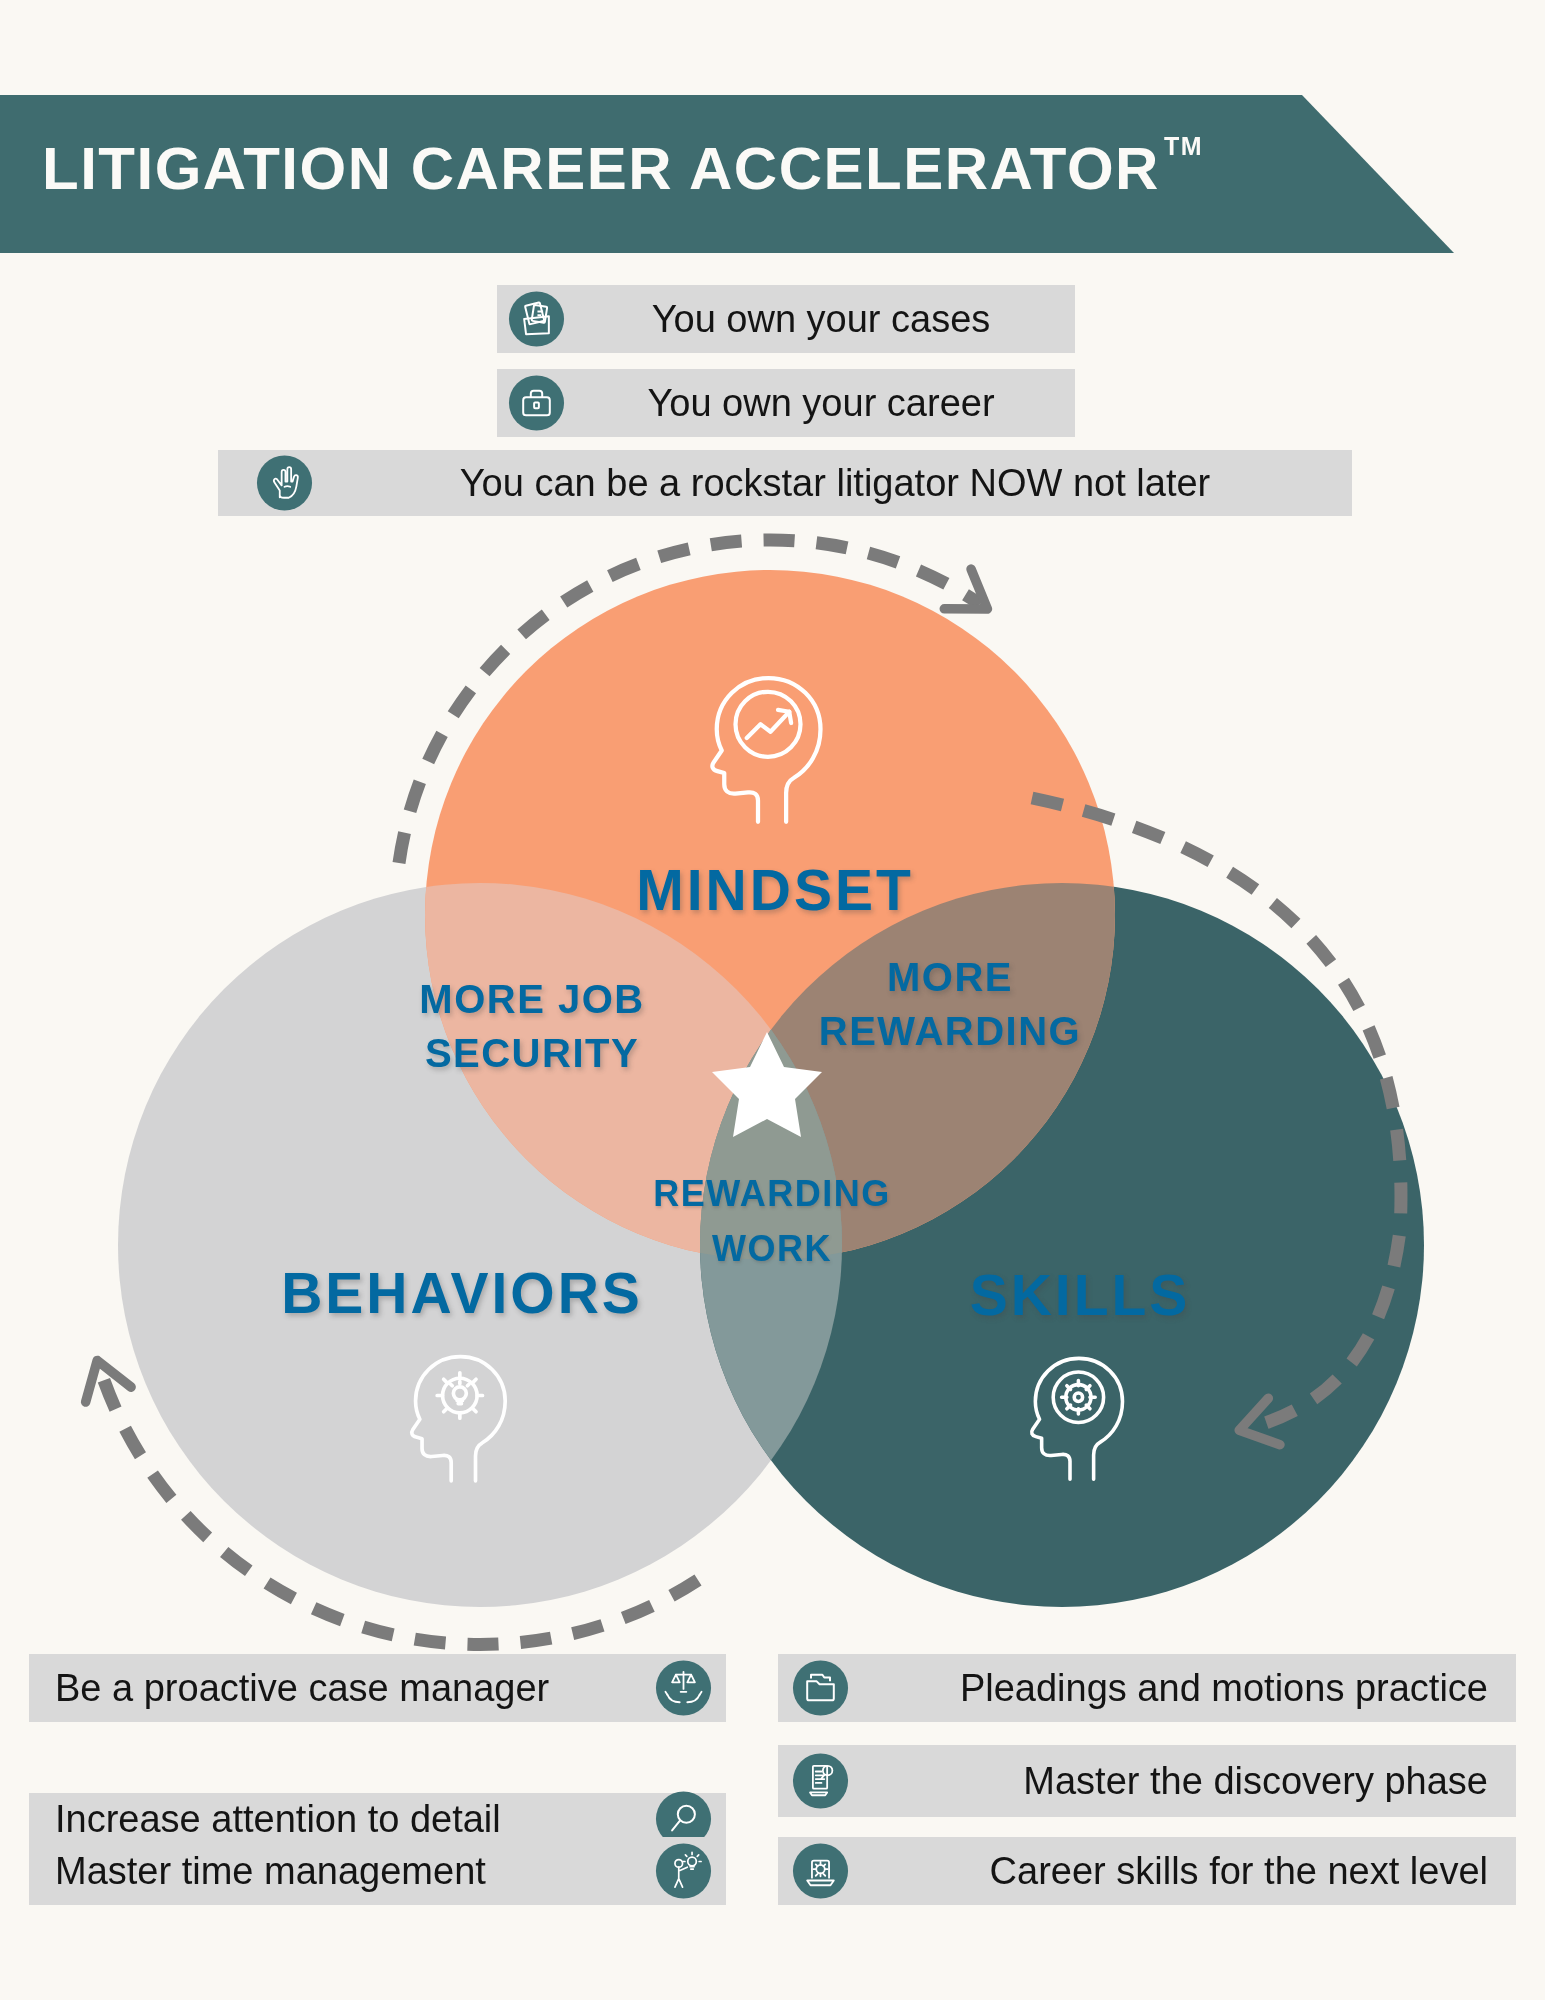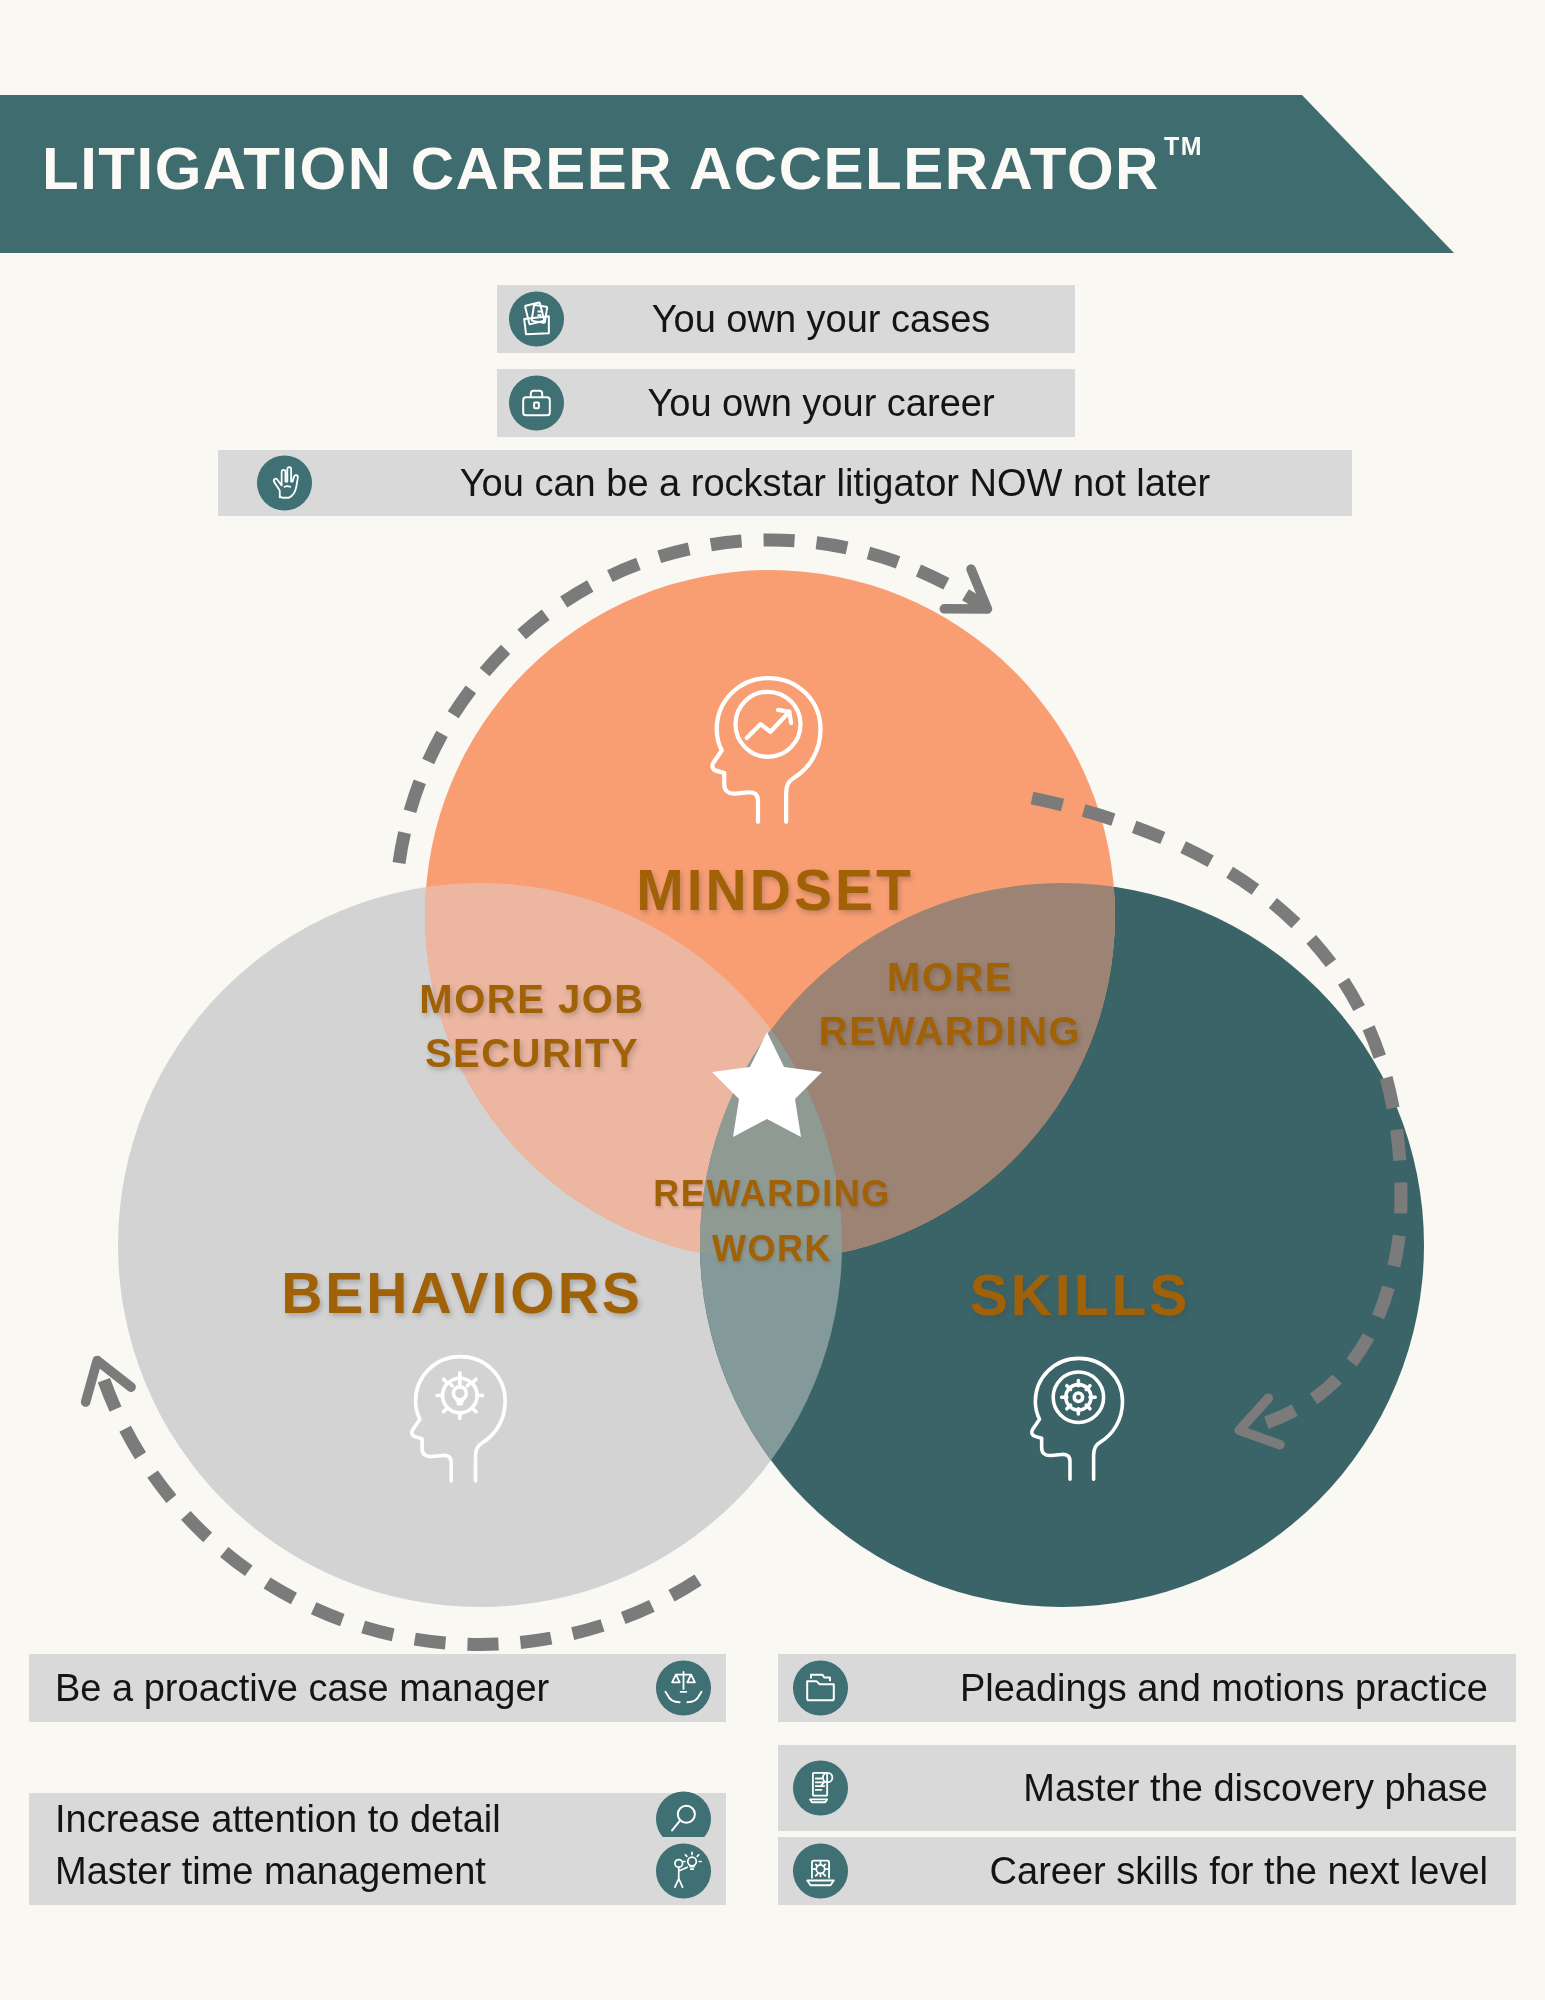--- a/index.html
+++ b/index.html
@@ -14,21 +14,21 @@
              color:#FBFAF7;white-space:nowrap;display:flex;align-items:flex-start;}
   .banner sup{font-size:25px;font-weight:bold;margin-top:-2px;margin-left:4px;}
   
   .bar{position:absolute;background:var(--bar_gray,#D9D9D9);}
   .bar .txt{position:absolute;top:0;height:100%;display:flex;align-items:center;
             color:var(--text_dark,#141414);font-size:38px;font-weight:500;white-space:nowrap;}
   .bar .txt.center{justify-content:center;}
   .bar .txt.right{justify-content:flex-end;}
   .badge{position:absolute;width:57px;height:57px;top:50%;transform:translateY(-50%);}
   
-  .vlabel{position:absolute;color:#a16207;font-weight:bold;text-align:center;
+  .vlabel{position:absolute;color:#0369a1;font-weight:bold;text-align:center;
           letter-spacing:3px;text-shadow:2px 3px 5px rgba(70,70,70,.30);white-space:nowrap;}
   .big{font-size:57px;}
   .mid{font-size:40px;line-height:54px;letter-spacing:1.5px;}
   .small{font-size:36px;line-height:55px;letter-spacing:1.5px;text-shadow:1px 2px 3px rgba(70,70,70,.25);}
   svg.scene{position:absolute;left:0;top:0;z-index:1;}
   .z2{z-index:2;}
 </style>
 </head>
 <body>
 
@@ -200,21 +200,21 @@
   <div class="bar" style="left:778px;top:1654px;width:738px;height:68px;">
     <svg class="badge" style="left:14px;" viewBox="0 0 60 60">
       <circle cx="30" cy="30" r="29" fill="var(--icon_teal)"></circle>
       <g fill="none" stroke="#fff" stroke-width="2.1" stroke-linejoin="round">
         <path d="M20 20 v-4 h12 l2 3 h6 v4"></path>
         <path d="M16 23 h10 l3 3 h15 v15 c0 1.2-.8 2-2 2 H18 c-1.2 0-2-.8-2-2 z"></path>
       </g>
     </svg>
     <div class="txt right" style="left:90px;right:28px;">Pleadings and motions practice</div>
   </div>
-  <div class="bar" style="left:778px;top:1745px;width:738px;height:86px;">
+  <div class="bar" style="left:778px;top:1745px;width:738px;height:72px;">
     <svg class="badge" style="left:14px;" viewBox="0 0 60 60">
       <circle cx="30" cy="30" r="29" fill="var(--icon_teal)"></circle>
       <g fill="none" stroke="#fff" stroke-width="1.9" stroke-linecap="round" stroke-linejoin="round">
         <rect x="22" y="14" width="15" height="24" rx="1"></rect>
         <path d="M25 20 h6 M25 24 h9 M25 28 h9 M25 32 h6"></path>
         <circle cx="37.5" cy="19" r="5"></circle>
         <path d="M34 23.5 l-3 4"></path>
         <path d="M19 42 h18 l-2 3 h-14 z"></path>
       </g>
     </svg>

